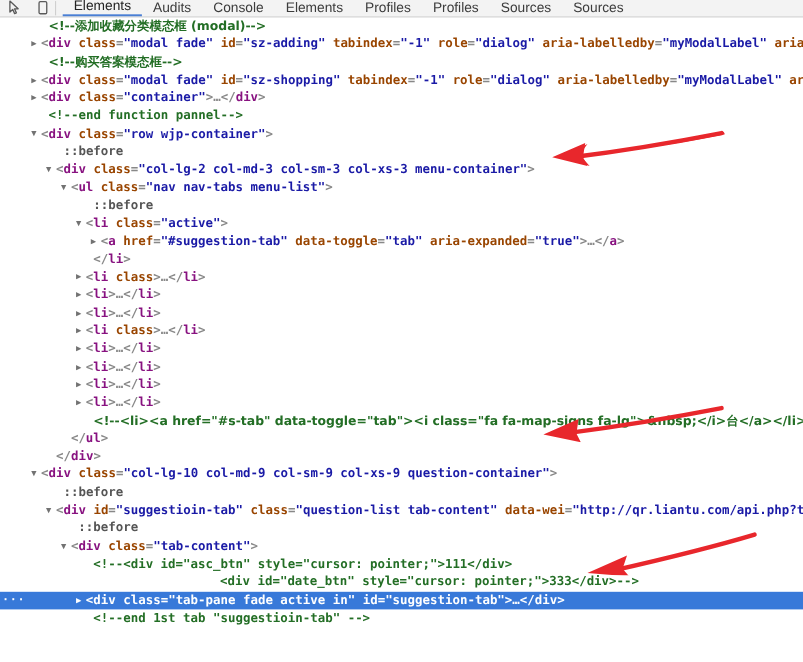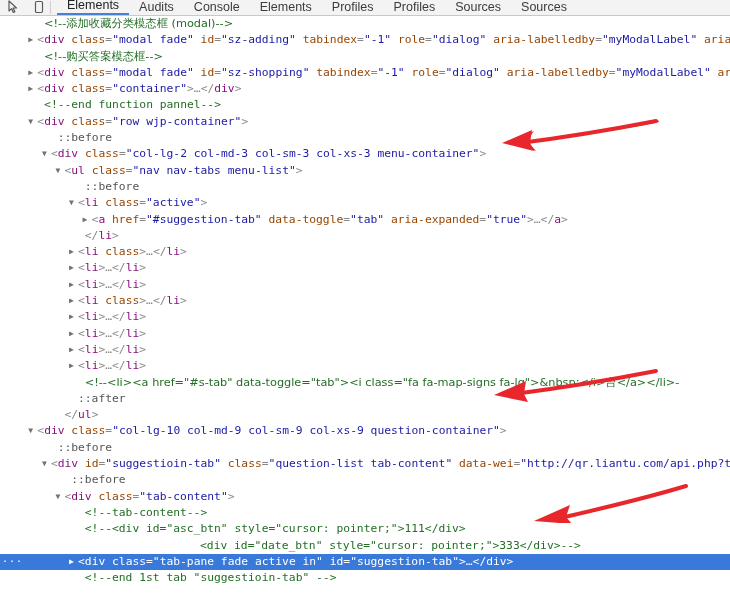--- a/index.html
+++ b/index.html
@@ -75,20 +75,21 @@
     font-size: 11.3px;
     line-height: 16.3px;
     white-space: nowrap;
   }
   .line {
     position: relative;
     height: 16.3px;
     white-space: nowrap;
     padding-left: 8px;
     box-sizing: border-box;
+    font-weight: bold;
   }
   .line.sel {
     background: #3879d9;
   }
   .line.sel * { color: #ffffff !important; }
   .ind { display: inline-block; }
   .tri {
     display: inline-block;
     width: 9px;
     color: #727272;
@@ -190,28 +191,27 @@
     <div class="line"><span class="ind" style="width: 67.8px;"></span><span class="tri spacer">&nbsp;</span><span class="punct">&lt;/</span><span class="tag">li</span><span class="punct">&gt;</span></div>
     <div class="line"><span class="ind" style="width: 61.02px;"></span><span class="tri">▶</span><span class="punct">&lt;</span><span class="tag">li</span><span class="attr"> class</span><span class="punct">&gt;</span><span class="dots">…</span><span class="punct">&lt;/</span><span class="tag">li</span><span class="punct">&gt;</span></div>
     <div class="line"><span class="ind" style="width: 61.02px;"></span><span class="tri">▶</span><span class="punct">&lt;</span><span class="tag">li</span><span class="punct">&gt;</span><span class="dots">…</span><span class="punct">&lt;/</span><span class="tag">li</span><span class="punct">&gt;</span></div>
     <div class="line"><span class="ind" style="width: 61.02px;"></span><span class="tri">▶</span><span class="punct">&lt;</span><span class="tag">li</span><span class="punct">&gt;</span><span class="dots">…</span><span class="punct">&lt;/</span><span class="tag">li</span><span class="punct">&gt;</span></div>
     <div class="line"><span class="ind" style="width: 61.02px;"></span><span class="tri">▶</span><span class="punct">&lt;</span><span class="tag">li</span><span class="attr"> class</span><span class="punct">&gt;</span><span class="dots">…</span><span class="punct">&lt;/</span><span class="tag">li</span><span class="punct">&gt;</span></div>
     <div class="line"><span class="ind" style="width: 61.02px;"></span><span class="tri">▶</span><span class="punct">&lt;</span><span class="tag">li</span><span class="punct">&gt;</span><span class="dots">…</span><span class="punct">&lt;/</span><span class="tag">li</span><span class="punct">&gt;</span></div>
     <div class="line"><span class="ind" style="width: 61.02px;"></span><span class="tri">▶</span><span class="punct">&lt;</span><span class="tag">li</span><span class="punct">&gt;</span><span class="dots">…</span><span class="punct">&lt;/</span><span class="tag">li</span><span class="punct">&gt;</span></div>
     <div class="line"><span class="ind" style="width: 61.02px;"></span><span class="tri">▶</span><span class="punct">&lt;</span><span class="tag">li</span><span class="punct">&gt;</span><span class="dots">…</span><span class="punct">&lt;/</span><span class="tag">li</span><span class="punct">&gt;</span></div>
     <div class="line"><span class="ind" style="width: 61.02px;"></span><span class="tri">▶</span><span class="punct">&lt;</span><span class="tag">li</span><span class="punct">&gt;</span><span class="dots">…</span><span class="punct">&lt;/</span><span class="tag">li</span><span class="punct">&gt;</span></div>
     <div class="line"><span class="ind" style="width: 67.8px;"></span><span class="tri spacer">&nbsp;</span><span class="cmt cjk">&lt;!--&lt;li&gt;&lt;a href="#s-tab" data-toggle="tab"&gt;&lt;i class="fa fa-map-signs fa-lg"&gt;&amp;nbsp;&lt;/i&gt;台&lt;/a&gt;&lt;/li&gt;-</span></div>
-    <div class="line"><span class="ind" style="width: 61.02px;"></span><span class="tri spacer">&nbsp;</span><span class="pseudo">::after</span></div>
     <div class="line"><span class="ind" style="width: 47.46px;"></span><span class="tri spacer">&nbsp;</span><span class="punct">&lt;/</span><span class="tag">ul</span><span class="punct">&gt;</span></div>
+    <div class="line"><span class="ind" style="width: 33.9px;"></span><span class="tri spacer">&nbsp;</span><span class="punct">&lt;/</span><span class="tag">div</span><span class="punct">&gt;</span></div>
     <div class="line"><span class="ind" style="width: 20.34px;"></span><span class="tri">▼</span><span class="punct">&lt;</span><span class="tag">div</span><span class="attr"> class</span><span class="punct">=</span><span class="val">"col-lg-10 col-md-9 col-sm-9 col-xs-9 question-container"</span><span class="punct">&gt;</span></div>
     <div class="line"><span class="ind" style="width: 40.68px;"></span><span class="tri spacer">&nbsp;</span><span class="pseudo">::before</span></div>
     <div class="line"><span class="ind" style="width: 33.9px;"></span><span class="tri">▼</span><span class="punct">&lt;</span><span class="tag">div</span><span class="attr"> id</span><span class="punct">=</span><span class="val">"suggestioin-tab"</span><span class="attr"> class</span><span class="punct">=</span><span class="val">"question-list tab-content"</span><span class="attr"> data-wei</span><span class="punct">=</span><span class="val">"http://qr.liantu.com/api.php?t</span></div>
     <div class="line"><span class="ind" style="width: 54.24px;"></span><span class="tri spacer">&nbsp;</span><span class="pseudo">::before</span></div>
     <div class="line"><span class="ind" style="width: 47.46px;"></span><span class="tri">▼</span><span class="punct">&lt;</span><span class="tag">div</span><span class="attr"> class</span><span class="punct">=</span><span class="val">"tab-content"</span><span class="punct">&gt;</span></div>
-    <div class="line"><span class="ind" style="width: 67.8px;"></span><span class="tri spacer">&nbsp;</span><span class="cmt">&lt;!--tab-content--&gt;</span></div>
     <div class="line"><span class="ind" style="width: 67.8px;"></span><span class="tri spacer">&nbsp;</span><span class="cmt">&lt;!--&lt;div id="asc_btn" style="cursor: pointer;"&gt;111&lt;/div&gt;</span></div>
     <div class="line"><span class="ind" style="width: 183.06px;"></span><span class="tri spacer">&nbsp;</span><span class="cmt">&lt;div id="date_btn" style="cursor: pointer;"&gt;333&lt;/div&gt;--&gt;</span></div>
     <div class="line sel"><span class="badge">···</span><span class="ind" style="width: 61.02px;"></span><span class="tri">▶</span><span class="punct">&lt;</span><span class="tag">div</span><span class="attr"> class</span><span class="punct">=</span><span class="val">"tab-pane fade active in"</span><span class="attr"> id</span><span class="punct">=</span><span class="val">"suggestion-tab"</span><span class="punct">&gt;</span><span class="dots">…</span><span class="punct">&lt;/</span><span class="tag">div</span><span class="punct">&gt;</span></div>
     <div class="line"><span class="ind" style="width: 67.8px;"></span><span class="tri spacer">&nbsp;</span><span class="cmt">&lt;!--end 1st tab "suggestioin-tab" --&gt;</span></div>
     <div class="ghost"></div>
   </div>
 
 <svg class="arrow" style="left:480px; top:118px;" width="180" height="34" viewBox="0 0 180 34">
   <path d="M178 2 C150 8, 90 18, 46 24 L54 13 L30 25 L56 33 L49 25 C92 19, 152 10, 179 4 Z" fill="#e8272c"></path>
   <path d="M176 3 C140 10, 80 20, 40 25" stroke="#e8272c" stroke-width="4" fill="none" stroke-linecap="round"></path>

